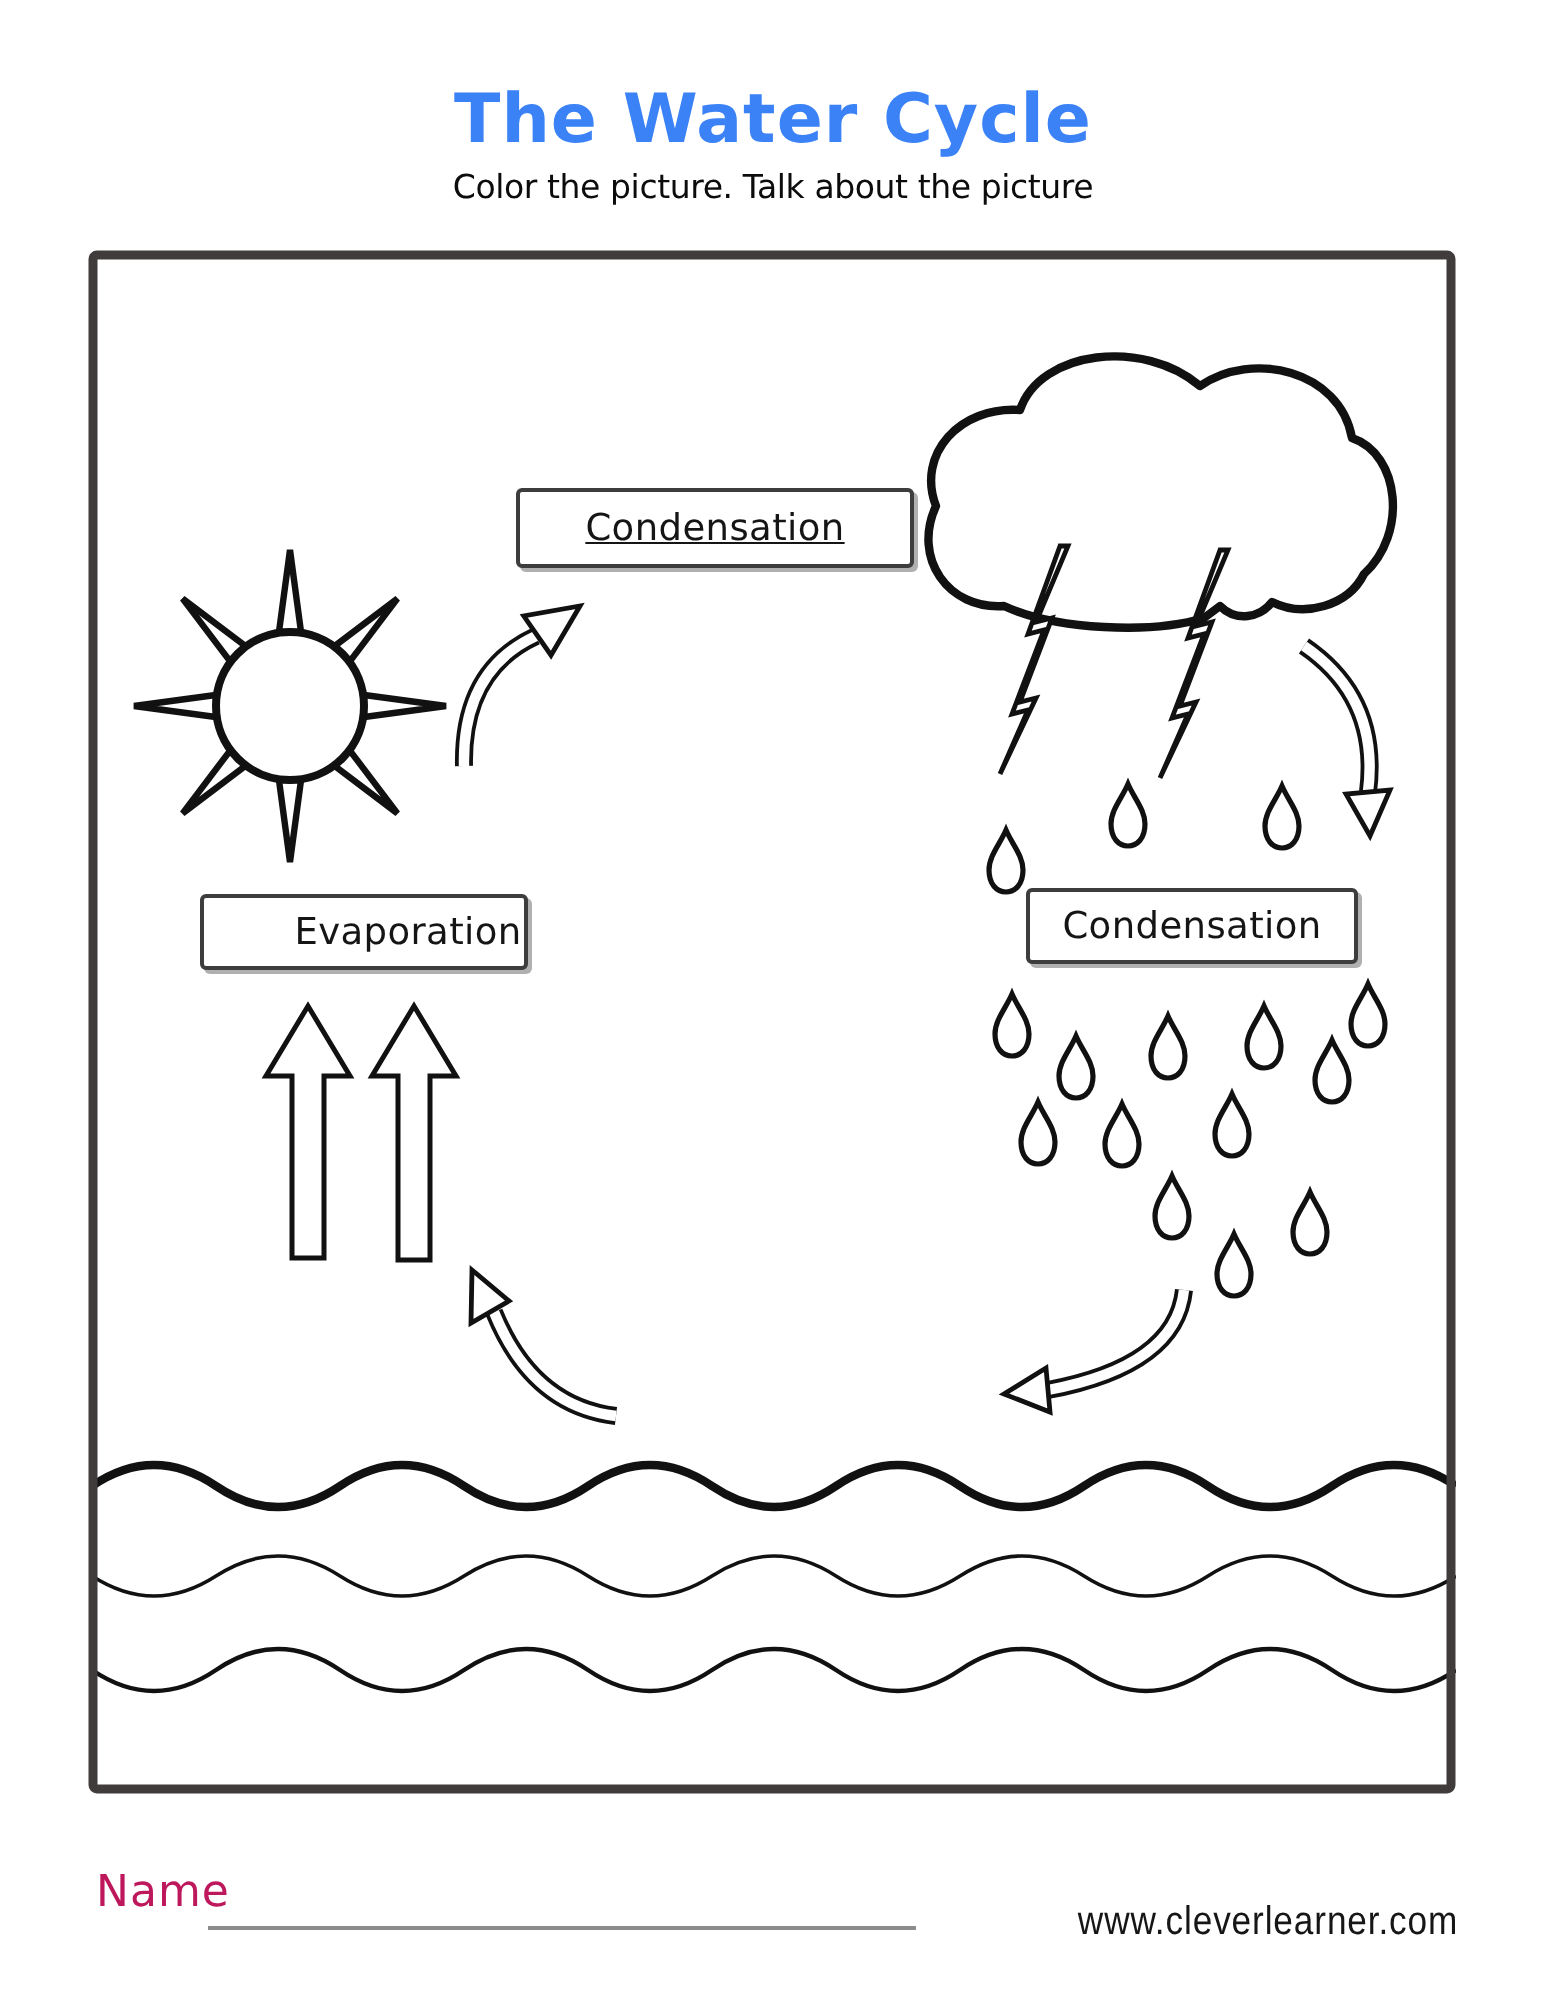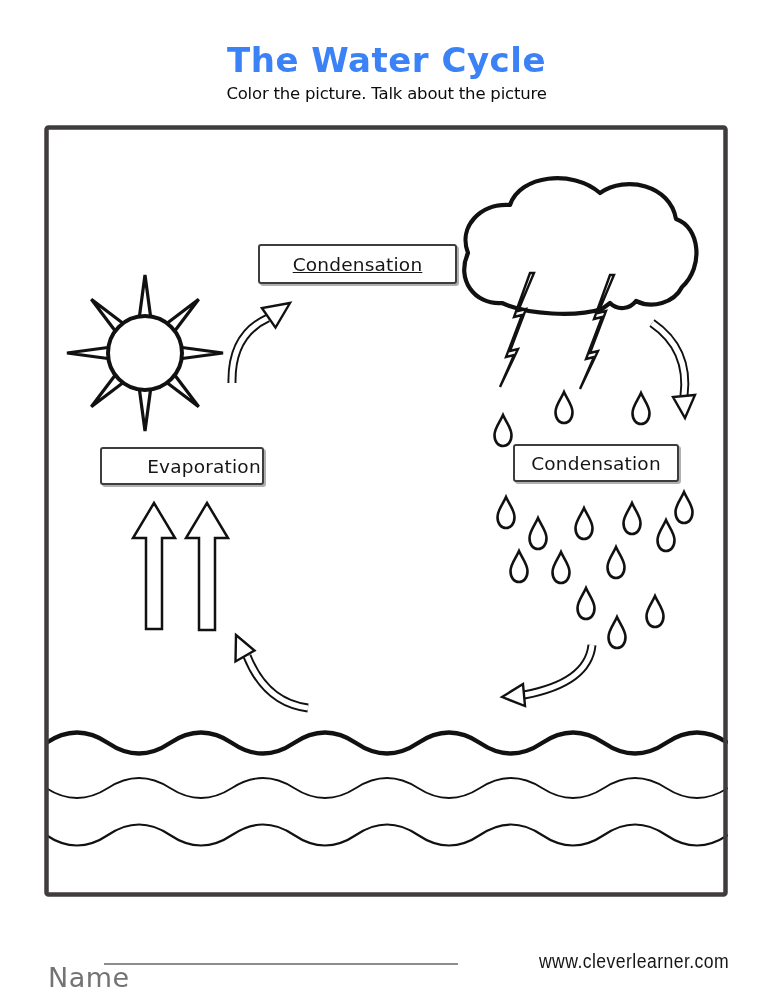--- a/index.html
+++ b/index.html
@@ -24,23 +24,22 @@
     border:2px solid #3d3d3d;border-radius:3px;
     box-shadow:2px 2px 0 #b0b0b0;
     display:flex;align-items:center;justify-content:center;
     font-size:18.5px;color:#151515;letter-spacing:0.2px;
   }
   .lb-condensation{left:214px;top:119px;width:199px;height:40px;text-decoration:underline;}
   .lb-evaporation{left:56px;top:322px;width:164px;height:38px;padding-left:44px;}
   .lb-precipitation{left:469px;top:319px;width:166px;height:38px;}
   .lb-collection{left:279px;top:554px;width:166px;height:39px;}
   .name-label{
-    position:absolute;left:48px;top:934px;font-size:27px;color:#737373;
+    position:absolute;left:48px;top:934px;font-size:22px;color:#be185d;
     letter-spacing:0.5px;
-    margin-top:28px;
   }
   .name-line{
     position:absolute;left:104px;top:963px;width:354px;height:2px;background:#8c8c8c;
   }
   .website{
     position:absolute;right:44px;top:950px;font-size:20px;color:#161616;
     font-family:"Liberation Sans","DejaVu Sans",sans-serif;
     transform:scaleX(0.88);transform-origin:100% 50%;letter-spacing:0.5px;
   }
   .ink{stroke:#111;fill:#fff;}

